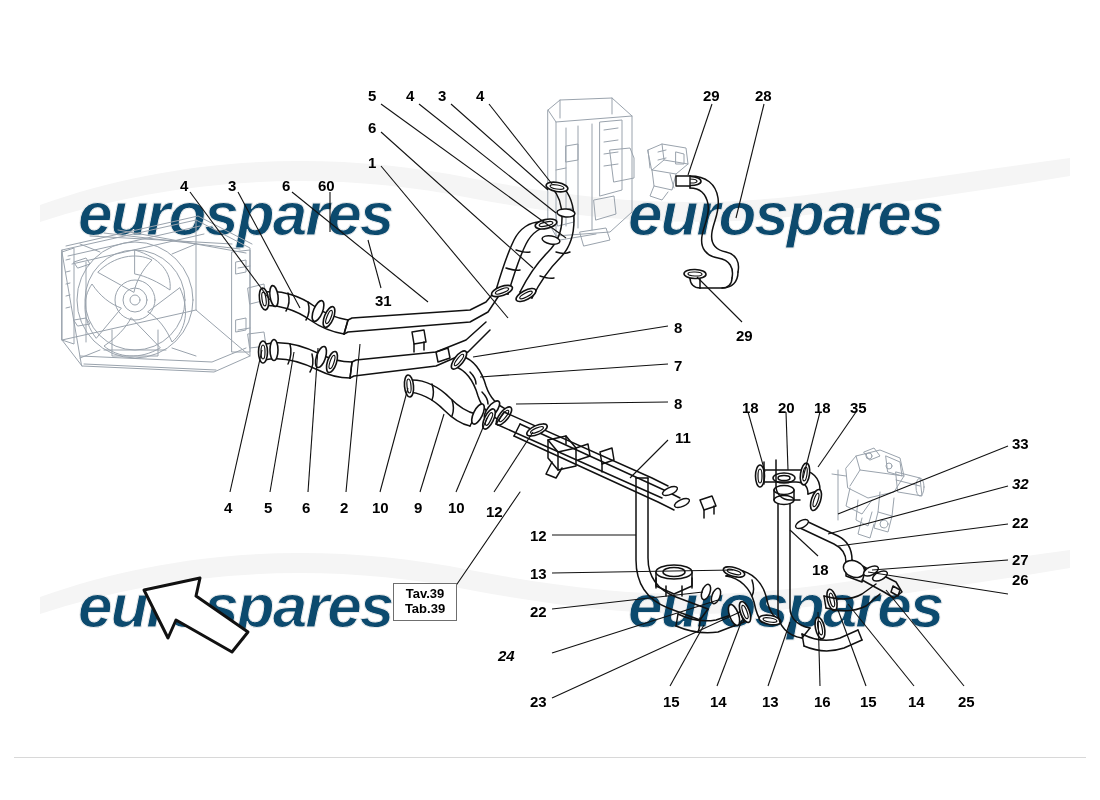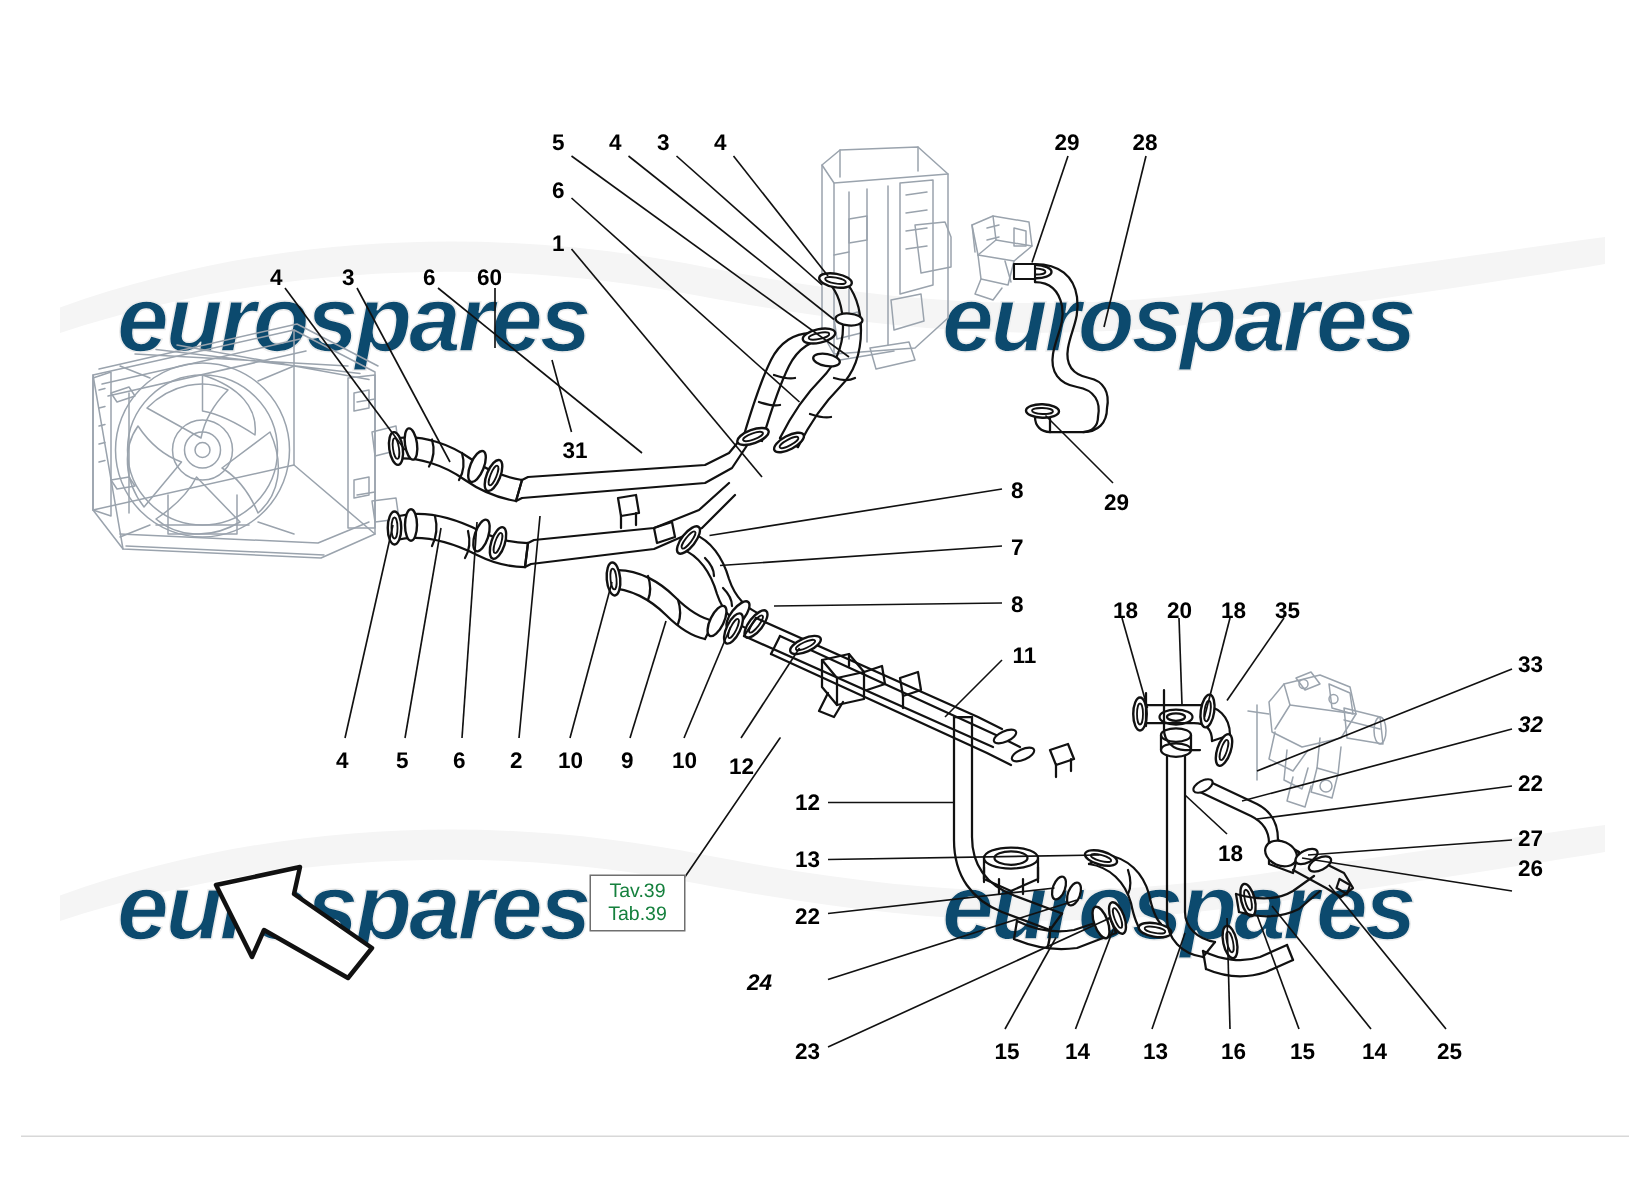--- a/index.html
+++ b/index.html
@@ -22,22 +22,22 @@
   .layer{position:absolute;left:0;top:0;width:1100px;height:800px;}
 
   
   .lbl{position:absolute;font-family:"Liberation Sans", sans-serif;font-weight:700;
        font-size:15px;color:#000;white-space:nowrap;line-height:1;}
 
   
   #tavbox{position:absolute;left:393px;top:583px;width:62px;height:36px;
           border:1px solid #6f6f6f;background:#fff;
           display:flex;flex-direction:column;justify-content:center;align-items:center;}
-  #tavbox div{font-family:"Liberation Sans", sans-serif;font-weight:400;font-size:13px;
-              color:#15803d;line-height:1.15;}
+  #tavbox div{font-family:"Liberation Sans", sans-serif;font-weight:700;font-size:13px;
+              color:#000000;line-height:1.15;}
 
   
   #botrule{position:absolute;left:14px;top:757px;width:1072px;height:1px;background:#d8d8d8;}
 </style>
 </head>
 <body>
 
 <div id="page">
 
   <svg class="layer wm-swoosh" viewBox="0 0 1100 800" xmlns="http://www.w3.org/2000/svg">

